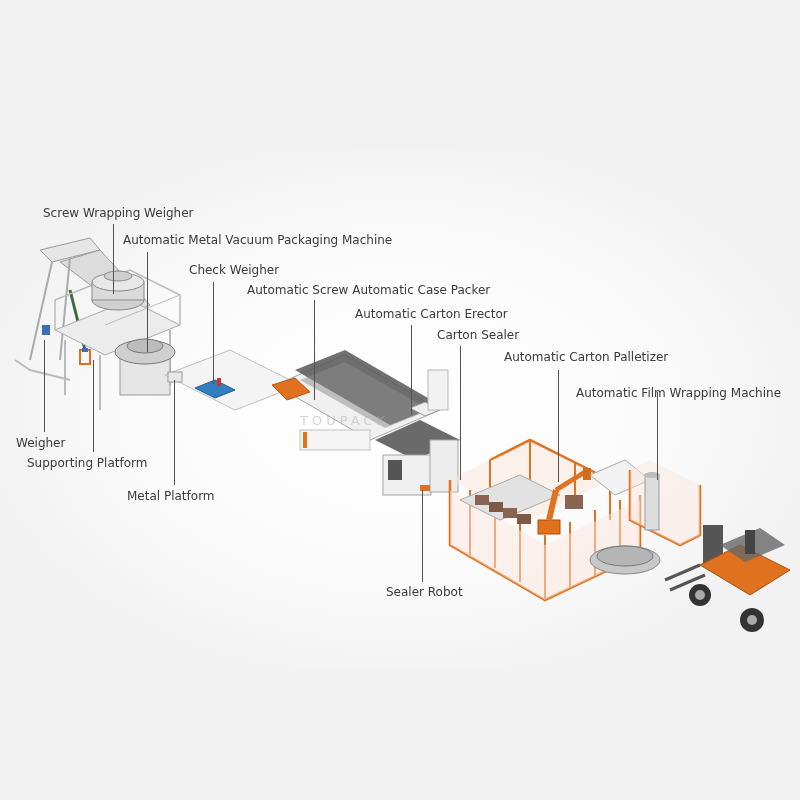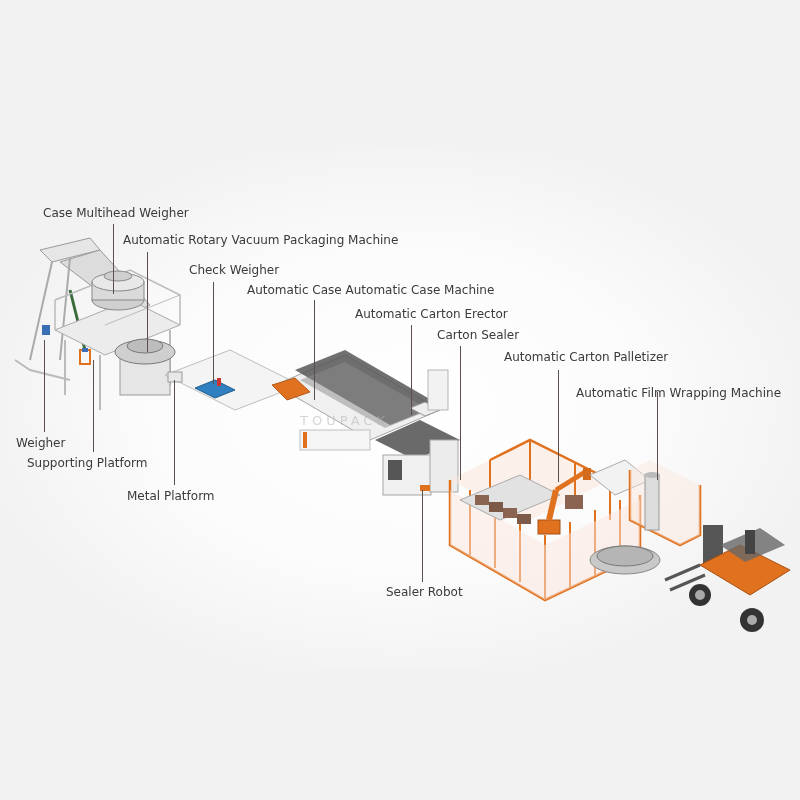--- a/index.html
+++ b/index.html
@@ -160,24 +160,24 @@
 <div class="leader" style="left:314px; top:300px; height:100px;"></div>
 <div class="leader" style="left:411px; top:325px; height:90px;"></div>
 <div class="leader" style="left:460px; top:346px; height:134px;"></div>
 <div class="leader" style="left:558px; top:370px; height:112px;"></div>
 <div class="leader" style="left:657px; top:392px; height:88px;"></div>
 <div class="leader" style="left:44px; top:340px; height:92px;"></div>
 <div class="leader" style="left:93px; top:360px; height:92px;"></div>
 <div class="leader" style="left:174px; top:380px; height:105px;"></div>
 <div class="leader" style="left:422px; top:490px; height:92px;"></div>
 
-<div class="label" style="left:43px; top:206px;">Case Multihead Weigher</div>
-<div class="label" style="left:123px; top:233px;">Automatic Rotary Vacuum Packaging Machine</div>
+<div class="label" style="left:43px; top:206px;">Screw Wrapping Weigher</div>
+<div class="label" style="left:123px; top:233px;">Automatic Metal Vacuum Packaging Machine</div>
 <div class="label" style="left:173px; top:263px;margin-left:16px;">Check Weigher</div>
-<div class="label" style="left:247px; top:283px;">Automatic Case Automatic Case Machine</div>
+<div class="label" style="left:247px; top:283px;">Automatic Screw Automatic Case Packer</div>
 <div class="label" style="left:355px; top:307px;text-align:center;">Automatic Carton Erector</div>
 <div class="label" style="left:437px; top:328px;">Carton Sealer</div>
 <div class="label" style="left:504px; top:350px;">Automatic Carton Palletizer</div>
 <div class="label" style="left:576px; top:374px;margin-top:12px;">Automatic Film Wrapping Machine</div>
 <div class="label" style="left:16px; top:436px;">Weigher</div>
 <div class="label" style="left:27px; top:456px;">Supporting Platform</div>
 <div class="label" style="left:127px; top:489px;">Metal Platform</div>
 <div class="label" style="left:386px; top:585px;">Sealer Robot</div>
 
 </body></html>

